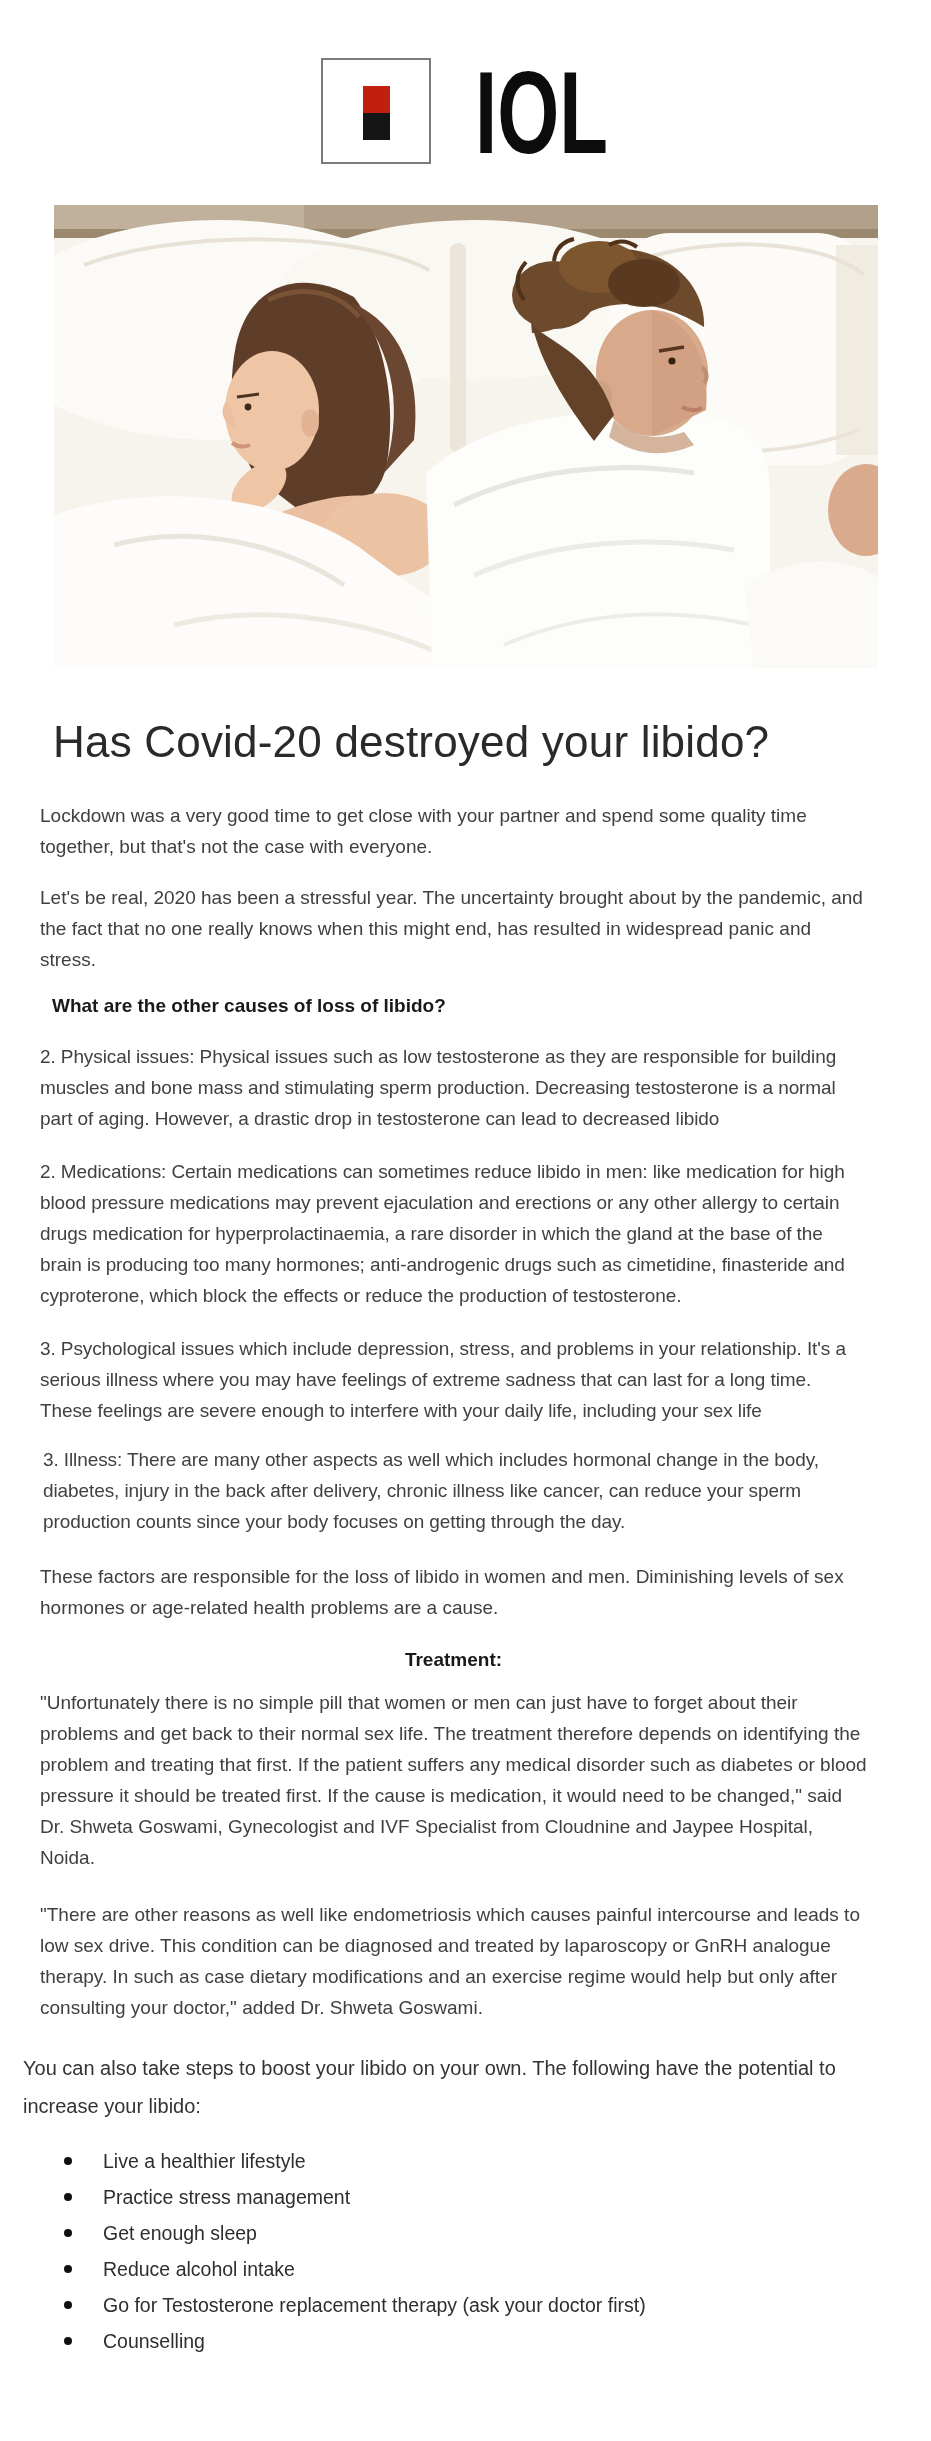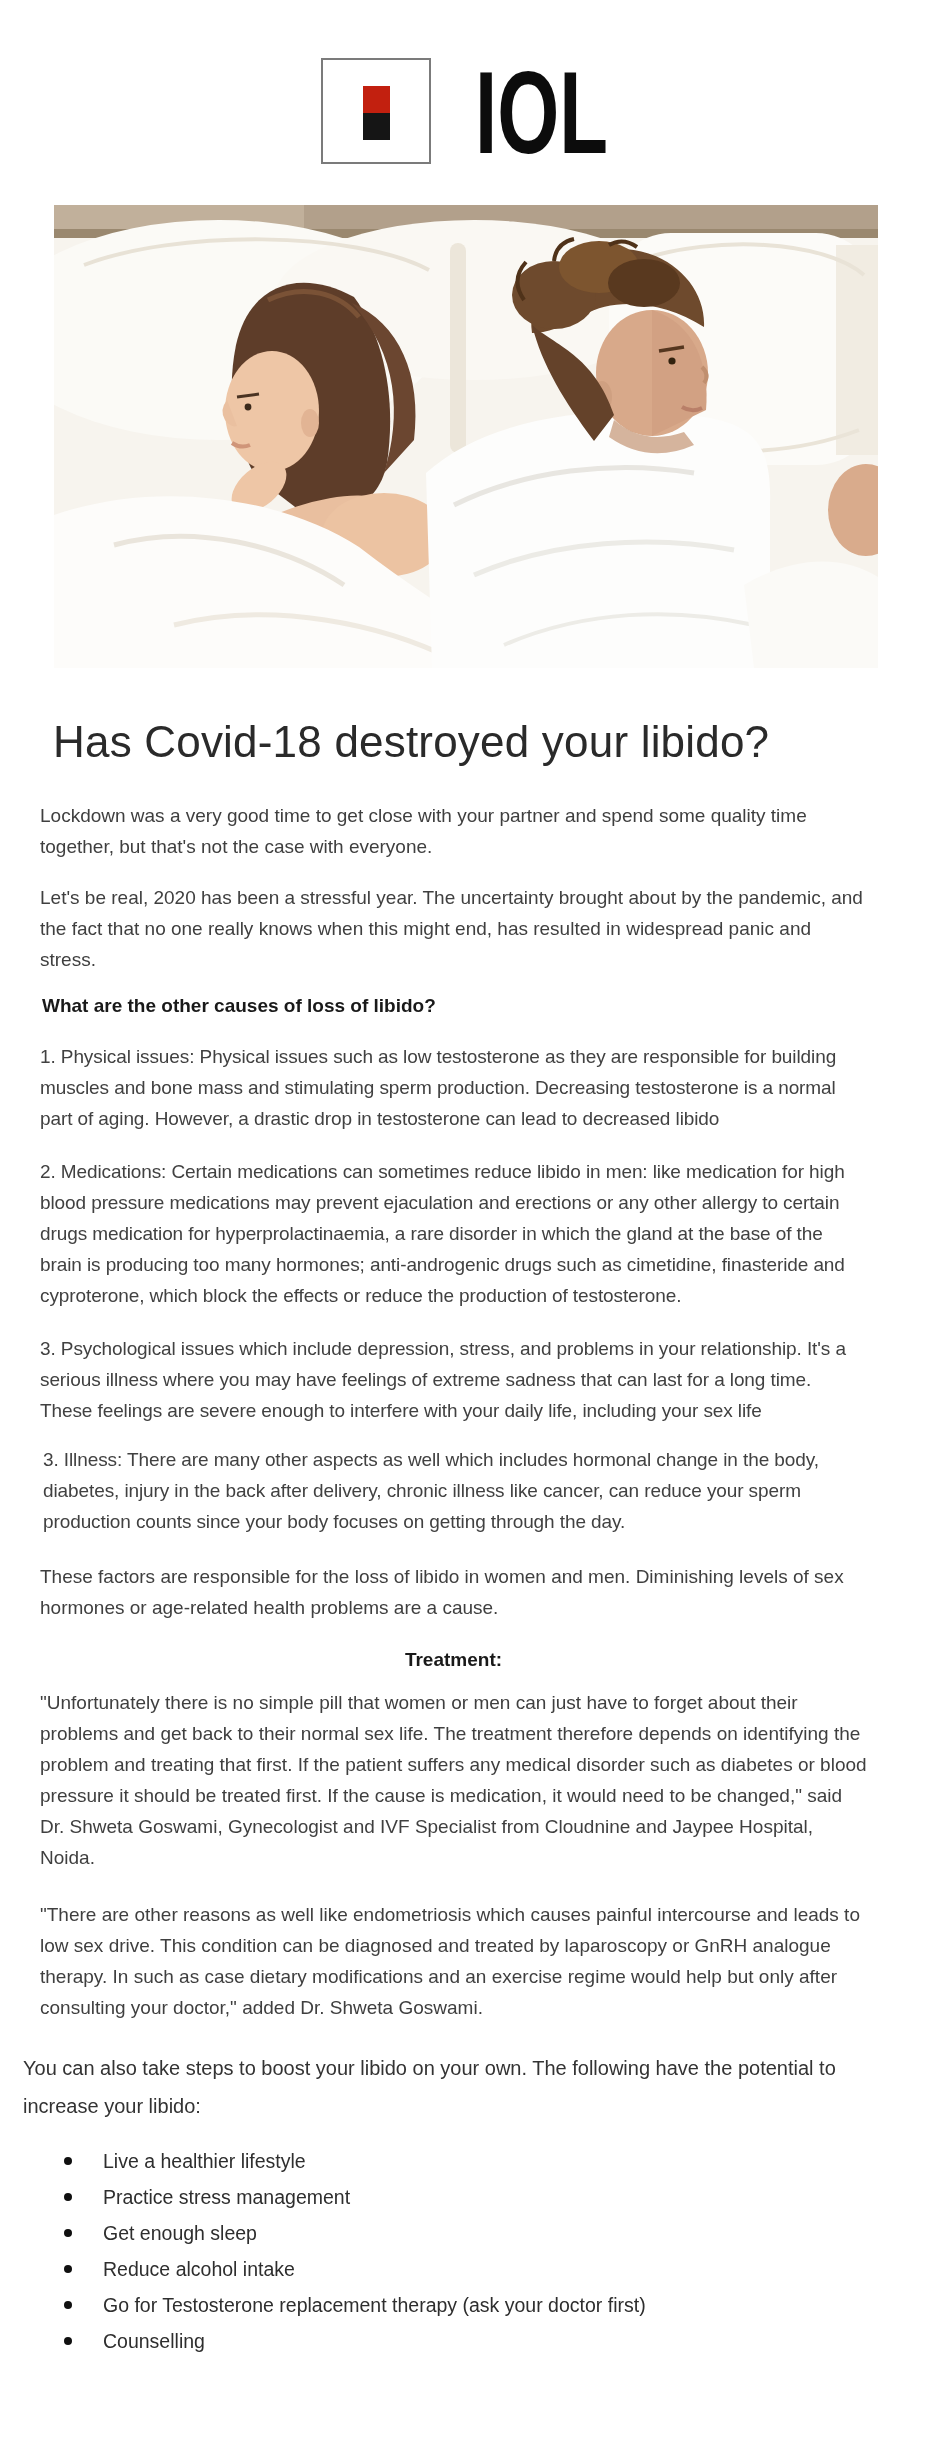--- a/index.html
+++ b/index.html
@@ -22,21 +22,21 @@
   
   .article h1{
     margin:46px 0 0 53px;font-size:44px;font-weight:400;color:#2a2a2a;
     letter-spacing:.2px;line-height:56px;
   }
   .body-col{padding:0 64px 0 40px;}
   .body-col p{margin:0;font-size:19px;line-height:31px;color:#3f3f3f;}
   .body-col h2{margin:0;font-size:19px;line-height:26px;font-weight:700;color:#191919;}
   p.p-intro1{margin-top:30px;}
   p.p-intro2{margin-top:20px;}
-  h2.h-causes{margin-top:18px;margin-left:2px;}
+  h2.h-causes{margin-top:18px;margin-left:12px;}
   p.p-cause{color:#414141;letter-spacing:-0.1px;}
   p.p-cause1{margin-top:22px;}
   p.p-cause2{margin-top:22px;}
   p.p-cause3{margin-top:22px;}
   p.p-cause4{margin-top:18px;margin-left:3px;}
   p.p-factors{margin-top:24px;}
   h2.h-treatment{margin-top:24px;text-align:center;}
   p.p-quote1{margin-top:14px;}
   p.p-quote2{margin-top:26px;}
   .boost-para{
@@ -124,29 +124,29 @@
     <ellipse cx="590" cy="78" rx="36" ry="24" fill="#59391f"></ellipse>
     <path d="M470,95 q-14,-20 2,-38 M500,56 q2,-18 20,-22 M555,40 q14,-8 28,2" stroke="#4f3219" stroke-width="4" fill="none"></path>
     <path d="M478,120 C500,140 540,150 560,210 L540,236 C510,196 488,160 478,120 Z" fill="#64422a"></path>
 
     <ellipse cx="812" cy="305" rx="38" ry="46" fill="#d9ab8c"></ellipse>
     <path d="M690,380 C740,350 790,350 824,372 L824,463 L700,463 Z" fill="#fbfaf7"></path>
   </svg>
 </figure>
 
 <main class="article">
-  <h1>Has Covid-18 destroyed your libido?</h1>
+  <h1>Has Covid-20 destroyed your libido?</h1>
 
   <div class="body-col">
     <p class="p-intro1">Lockdown was a very good time to get close with your partner and spend some quality time together, but that's not the case with everyone.</p>
     <p class="p-intro2">Let's be real, 2020 has been a stressful year. The uncertainty brought about by the pandemic, and the fact that no one really knows when this might end, has resulted in widespread panic and stress.</p>
 
     <h2 class="h-causes">What are the other causes of loss of libido?</h2>
 
-    <p class="p-cause p-cause1">1. Physical issues: Physical issues such as low testosterone as they are responsible for building muscles and bone mass and stimulating sperm production. Decreasing testosterone is a normal part of aging. However, a drastic drop in testosterone can lead to decreased libido</p>
+    <p class="p-cause p-cause1">2. Physical issues: Physical issues such as low testosterone as they are responsible for building muscles and bone mass and stimulating sperm production. Decreasing testosterone is a normal part of aging. However, a drastic drop in testosterone can lead to decreased libido</p>
     <p class="p-cause p-cause2">2. Medications: Certain medications can sometimes reduce libido in men: like medication for high blood pressure medications may prevent ejaculation and erections or any other allergy to certain drugs medication for hyperprolactinaemia, a rare disorder in which the gland at the base of the brain is producing too many hormones; anti-androgenic drugs such as cimetidine, finasteride and cyproterone, which block the effects or reduce the production of testosterone.</p>
     <p class="p-cause p-cause3">3. Psychological issues which include depression, stress, and problems in your relationship. It's a serious illness where you may have feelings of extreme sadness that can last for a long time. These feelings are severe enough to interfere with your daily life, including your sex life</p>
     <p class="p-cause p-cause4">3. Illness: There are many other aspects as well which includes hormonal change in the body, diabetes, injury in the back after delivery, chronic illness like cancer, can reduce your sperm production counts since your body focuses on getting through the day.</p>
 
     <p class="p-factors">These factors are responsible for the loss of libido in women and men. Diminishing levels of sex hormones or age-related health problems are a cause.</p>
 
     <h2 class="h-treatment">Treatment:</h2>
 
     <p class="p-quote1">"Unfortunately there is no simple pill that women or men can just have to forget about their problems and get back to their normal sex life. The treatment therefore depends on identifying the problem and treating that first. If the patient suffers any medical disorder such as diabetes or blood pressure it should be treated first. If the cause is medication, it would need to be changed," said Dr. Shweta Goswami, Gynecologist and IVF Specialist from Cloudnine and Jaypee Hospital, Noida.</p>
     <p class="p-quote2">"There are other reasons as well like endometriosis which causes painful intercourse and leads to low sex drive. This condition can be diagnosed and treated by laparoscopy or GnRH analogue therapy. In such as case dietary modifications and an exercise regime would help but only after consulting your doctor," added Dr. Shweta Goswami.</p>

